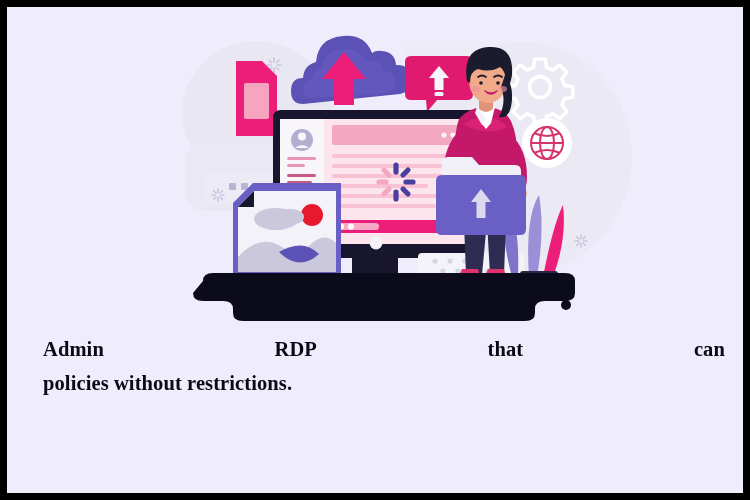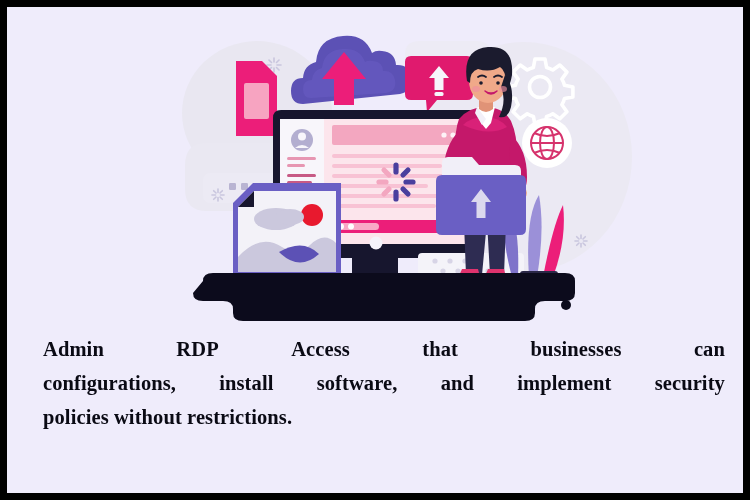--- a/index.html
+++ b/index.html
@@ -327,30 +327,20 @@
                    q0 -8 -10 -8 h-20 q-10 0 -10 -8 z" fill="#0c0b1c"></path>
           <circle cx="559" cy="298" r="5" fill="#0c0b1c"></circle>
         </g>
       </svg>
     </div>
 
     <div id="caption">
       <span class="ln j">
         <span>Admin</span>
         <span>RDP</span>
-        <span>Access</span>
         <span>that</span>
-        <span>businesses</span>
         <span>can</span>
-      </span>
-      <span class="ln j">
-        <span>configurations,</span>
-        <span>install</span>
-        <span>software,</span>
-        <span>and</span>
-        <span>implement</span>
-        <span>security</span>
       </span>
       <span class="ln">policies without restrictions.</span>
     </div>
 
   </div>
 </div>
 
 </body></html>

